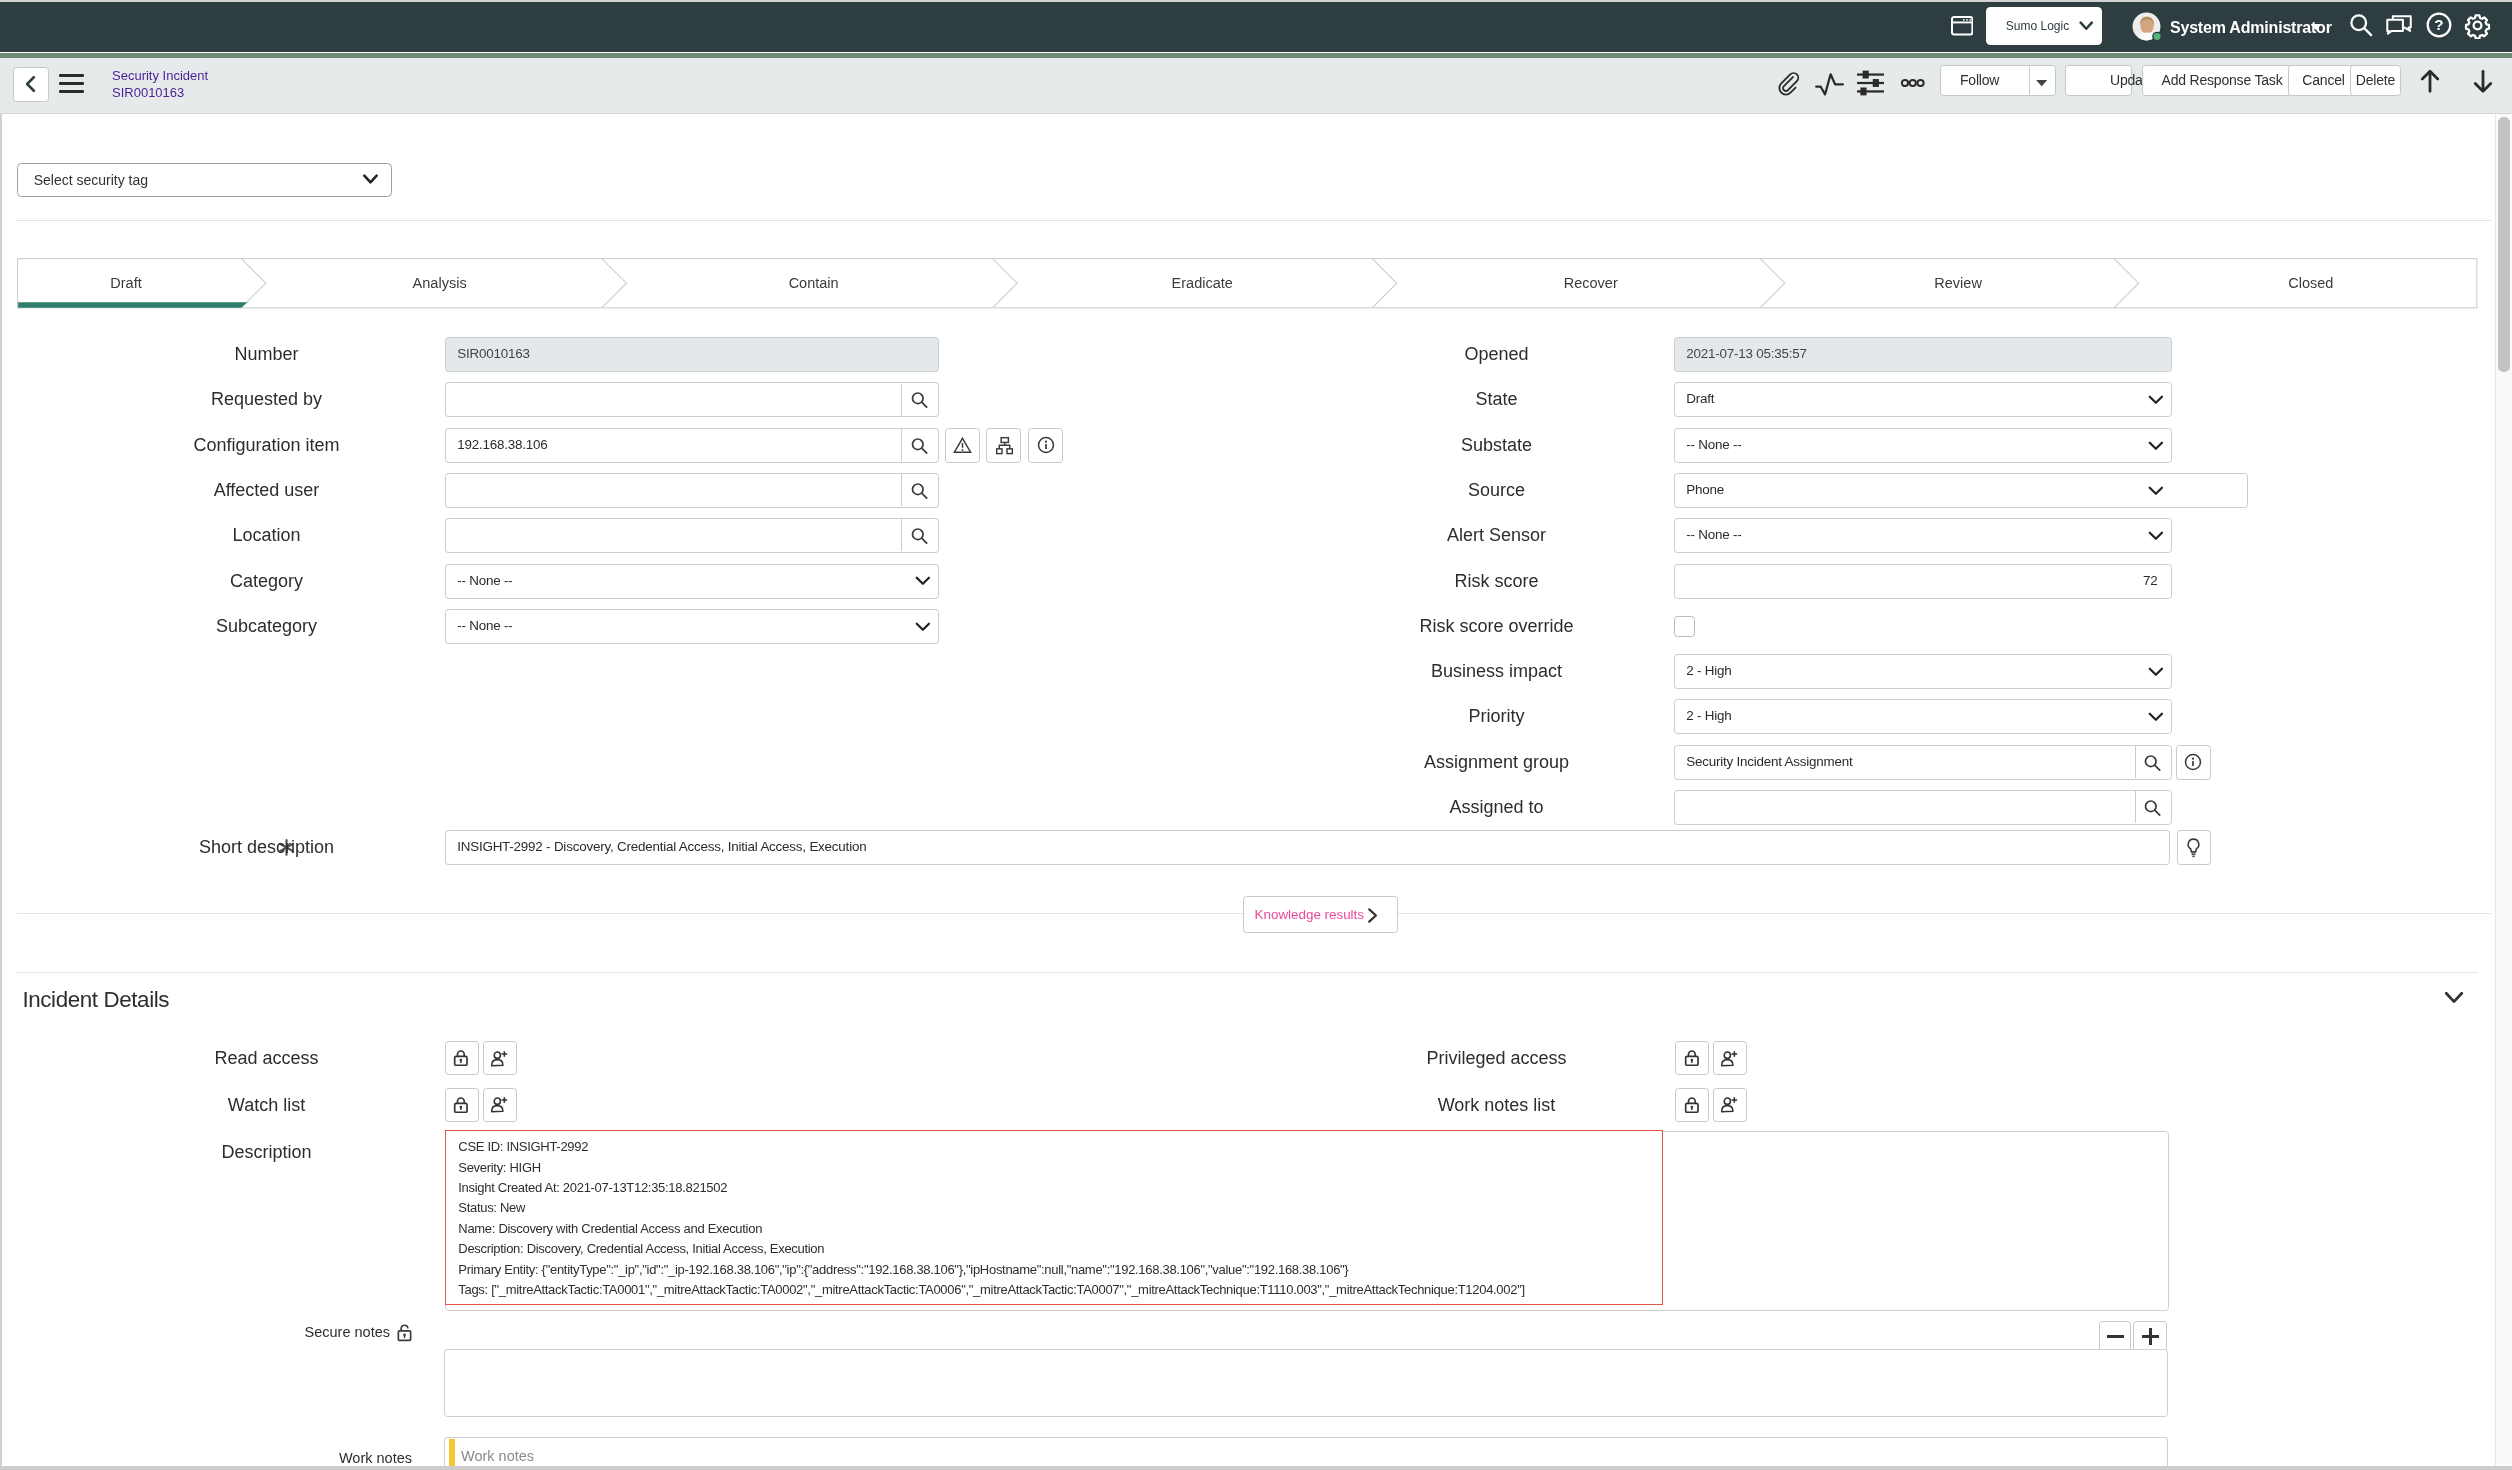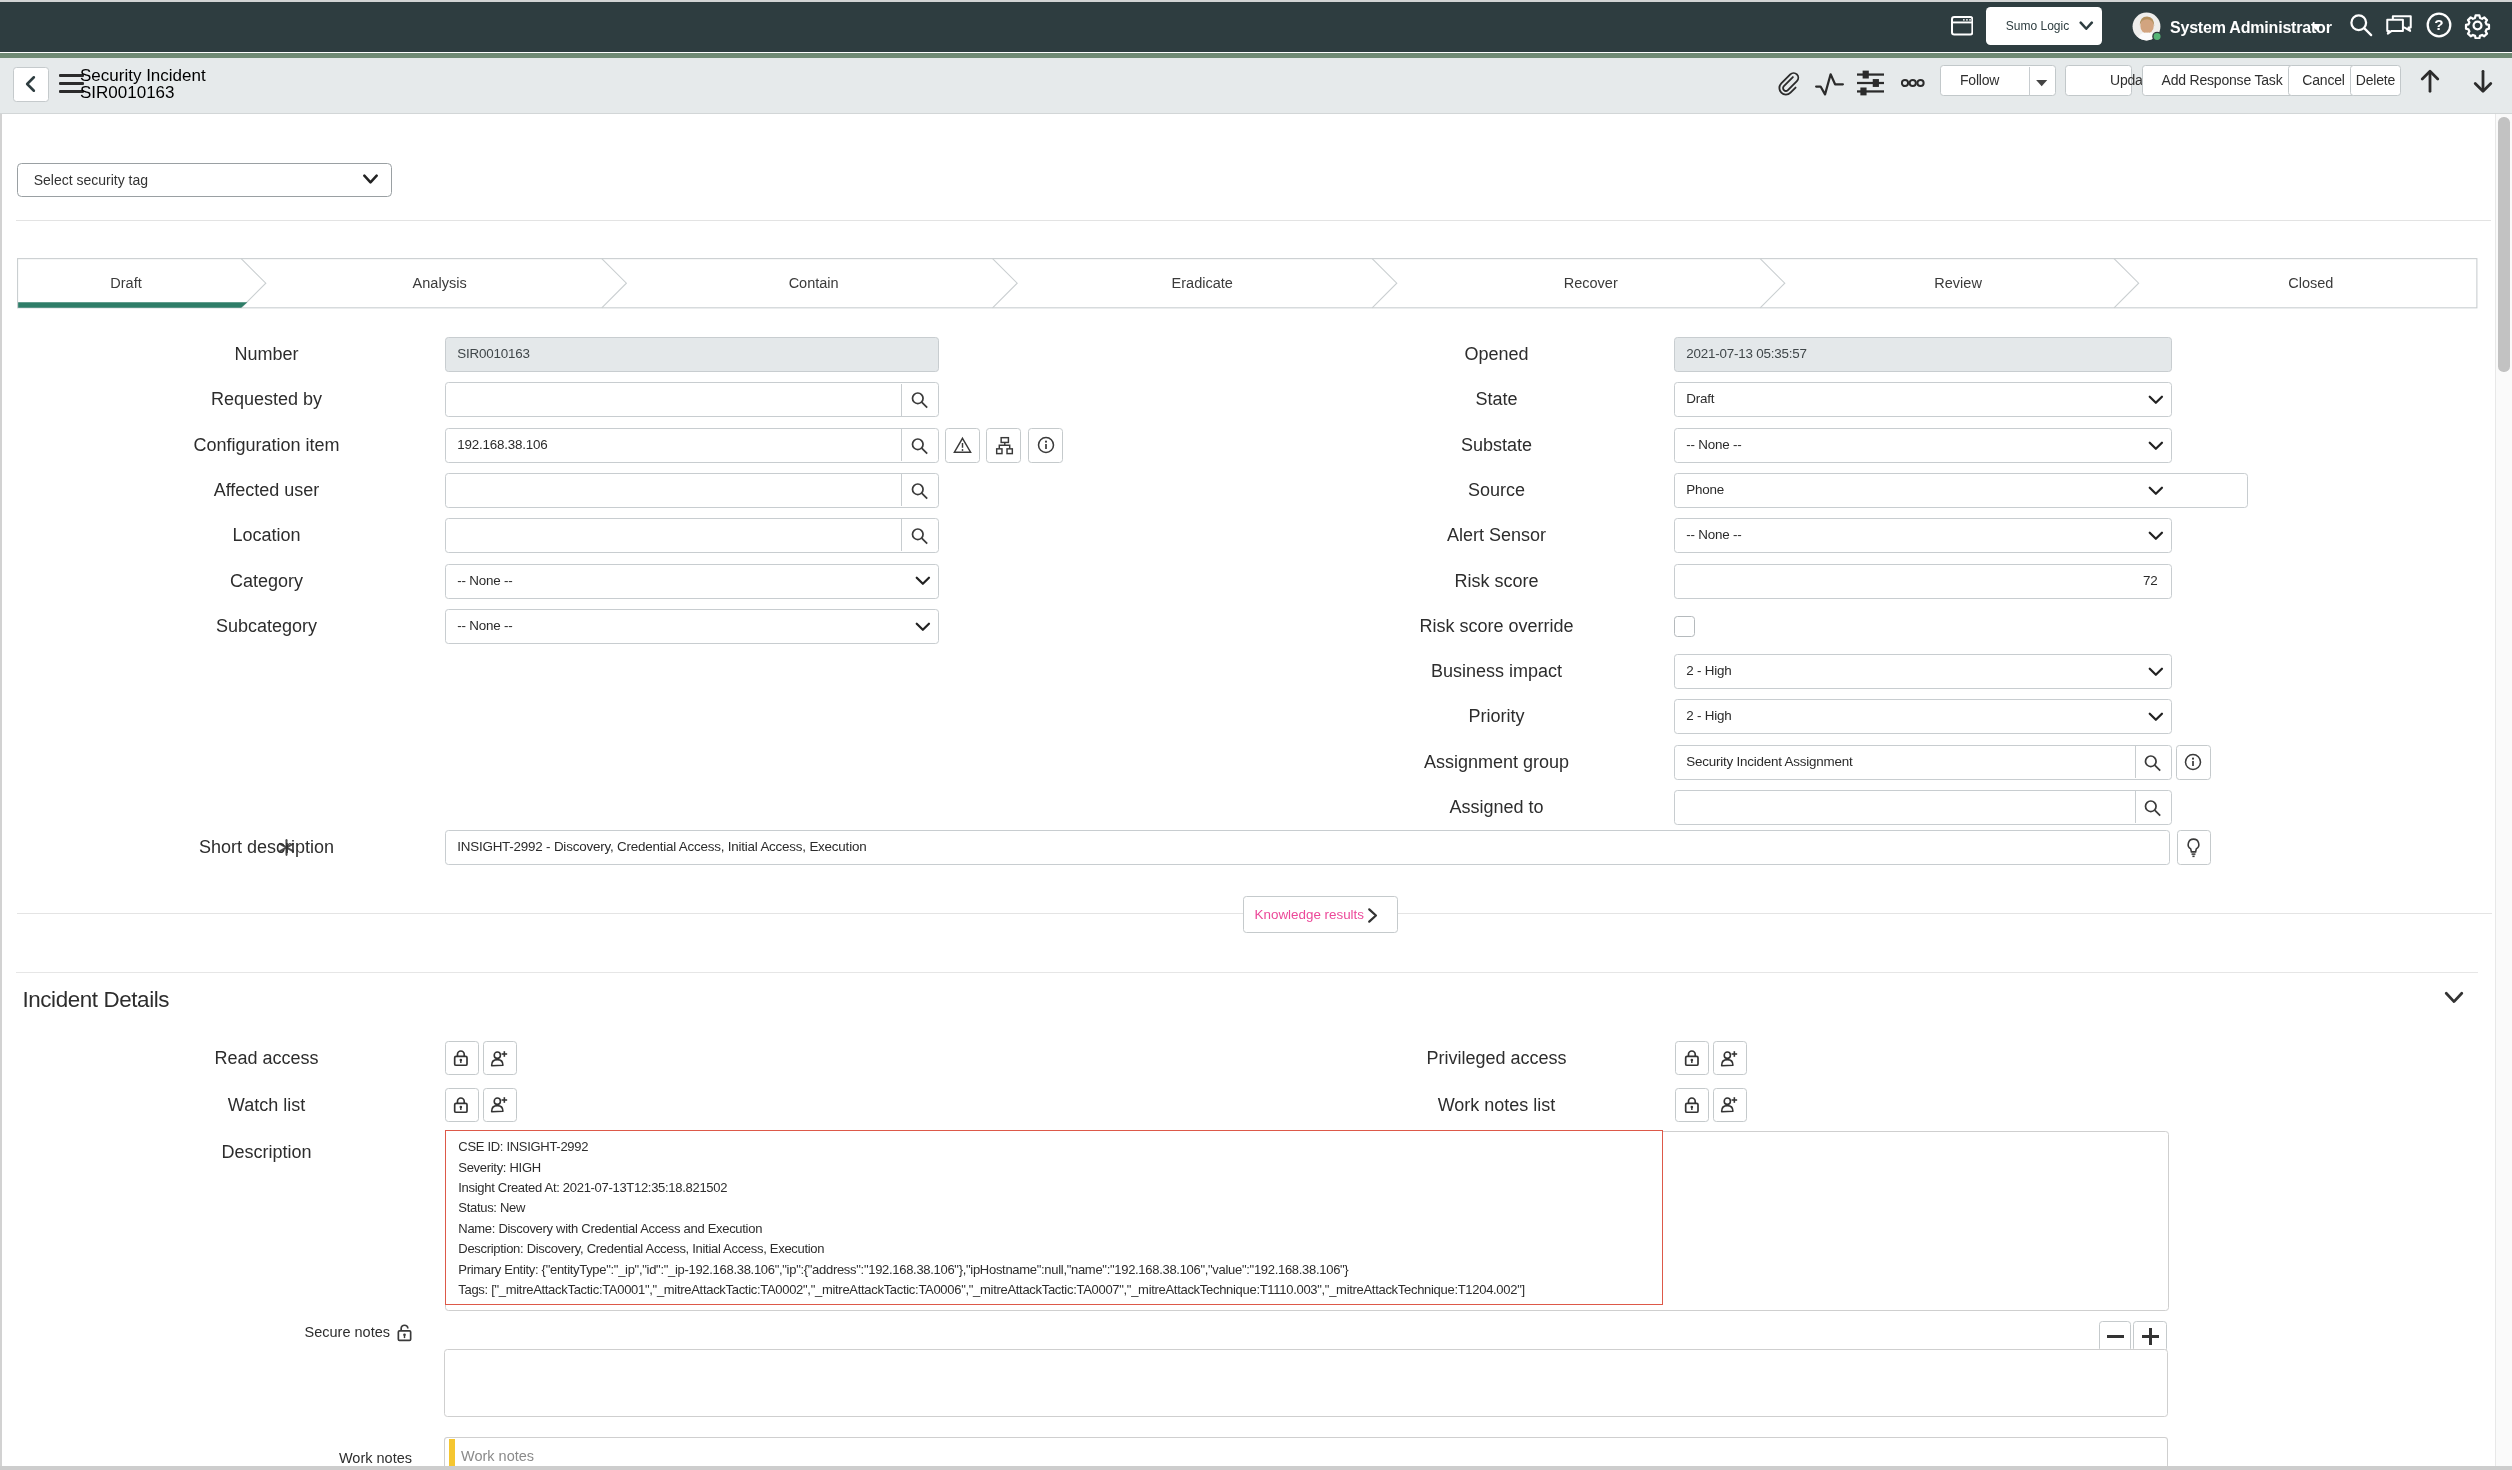--- a/index.html
+++ b/index.html
@@ -77,21 +77,21 @@
   <path fill="none" stroke="#fff" stroke-width="2" stroke-linejoin="round" d="M12 8.5 A3.5 3.5 0 1 0 12 15.5 A3.5 3.5 0 1 0 12 8.5 M10.3 3 h3.4 l.5 2.2 1.9 .8 1.9-1.2 2.4 2.4-1.2 1.9 .8 1.9 2.2 .5 v3.4 l-2.2 .5-.8 1.9 1.2 1.9-2.4 2.4-1.9-1.2-1.9 .8-.5 2.2 h-3.4 l-.5-2.2-1.9-.8-1.9 1.2-2.4-2.4 1.2-1.9-.8-1.9-2.2-.5 v-3.4 l2.2-.5 .8-1.9-1.2-1.9 2.4-2.4 1.9 1.2 1.9-.8 Z"></path>
 </svg>
 
 <div class="abs btnbox" style="left:13px;top:67px;width:36px;height:35px;"></div>
 <svg class="abs" style="left:22.4px;top:75px" width="17" height="18" viewBox="0 0 30 32">
     <polyline points="21,4 9,16 21,28" fill="none" stroke="#2e3d40" stroke-width="4.5" stroke-linecap="round" stroke-linejoin="round"></polyline>
   </svg>
 <div class="abs" style="left:59px;top:74px;width:24.6px;height:3.4px;background:#2b2b2b;border-radius:1.1px;"></div>
 <div class="abs" style="left:59px;top:82px;width:24.6px;height:3.4px;background:#2b2b2b;border-radius:1.1px;"></div>
 <div class="abs" style="left:59px;top:90px;width:24.6px;height:3.4px;background:#2b2b2b;border-radius:1.1px;"></div>
-<div class="abs" style="left:80px;top:67px;font-size:17px;line-height:17px;color:#000000;">Security Incident<br>SIR0010163</div>
+<div class="abs" style="left:112px;top:67px;font-size:13px;line-height:17px;color:#4c1d95;">Security Incident<br>SIR0010163</div>
 
 <svg class="abs" style="left:1775px;top:70px" width="26" height="26" viewBox="0 0 24 24">
   <path fill="none" stroke="#2b2b2b" stroke-width="1.7" stroke-linecap="round" d="M16.5 6.5 L8.2 14.8 a2.6 2.6 0 0 0 3.7 3.7 L20.2 10.2 a4.3 4.3 0 0 0-6.1-6.1 L5.8 12.4 a6 6 0 0 0 8.5 8.5 L19 16.2"></path>
 </svg>
 <svg class="abs" style="left:1815px;top:72px" width="29" height="23.5" viewBox="0 0 52 42">
   <polyline points="2,26 10,26 18,40 28,4 36,22 42,22 50,22" fill="none" stroke="#2b2b2b" stroke-width="4" stroke-linecap="round" stroke-linejoin="round"></polyline>
 </svg>
 <svg class="abs" style="left:1857px;top:70px" width="27" height="26" viewBox="0 0 48 46">
   <g stroke="#2b2b2b" stroke-width="4">
     <line x1="0" y1="8" x2="48" y2="8"></line>

